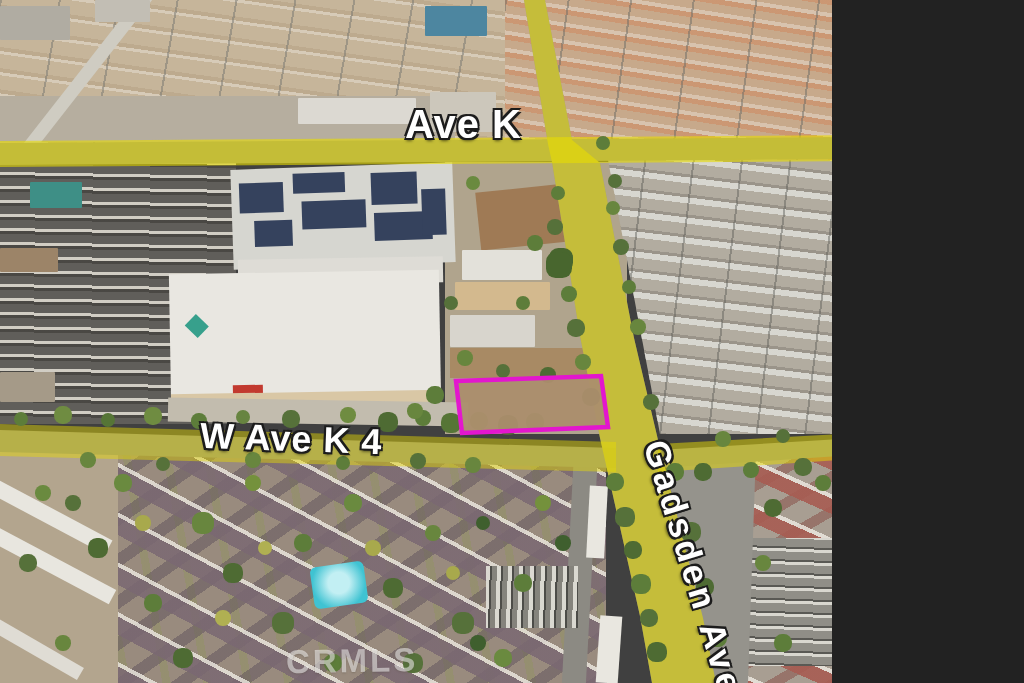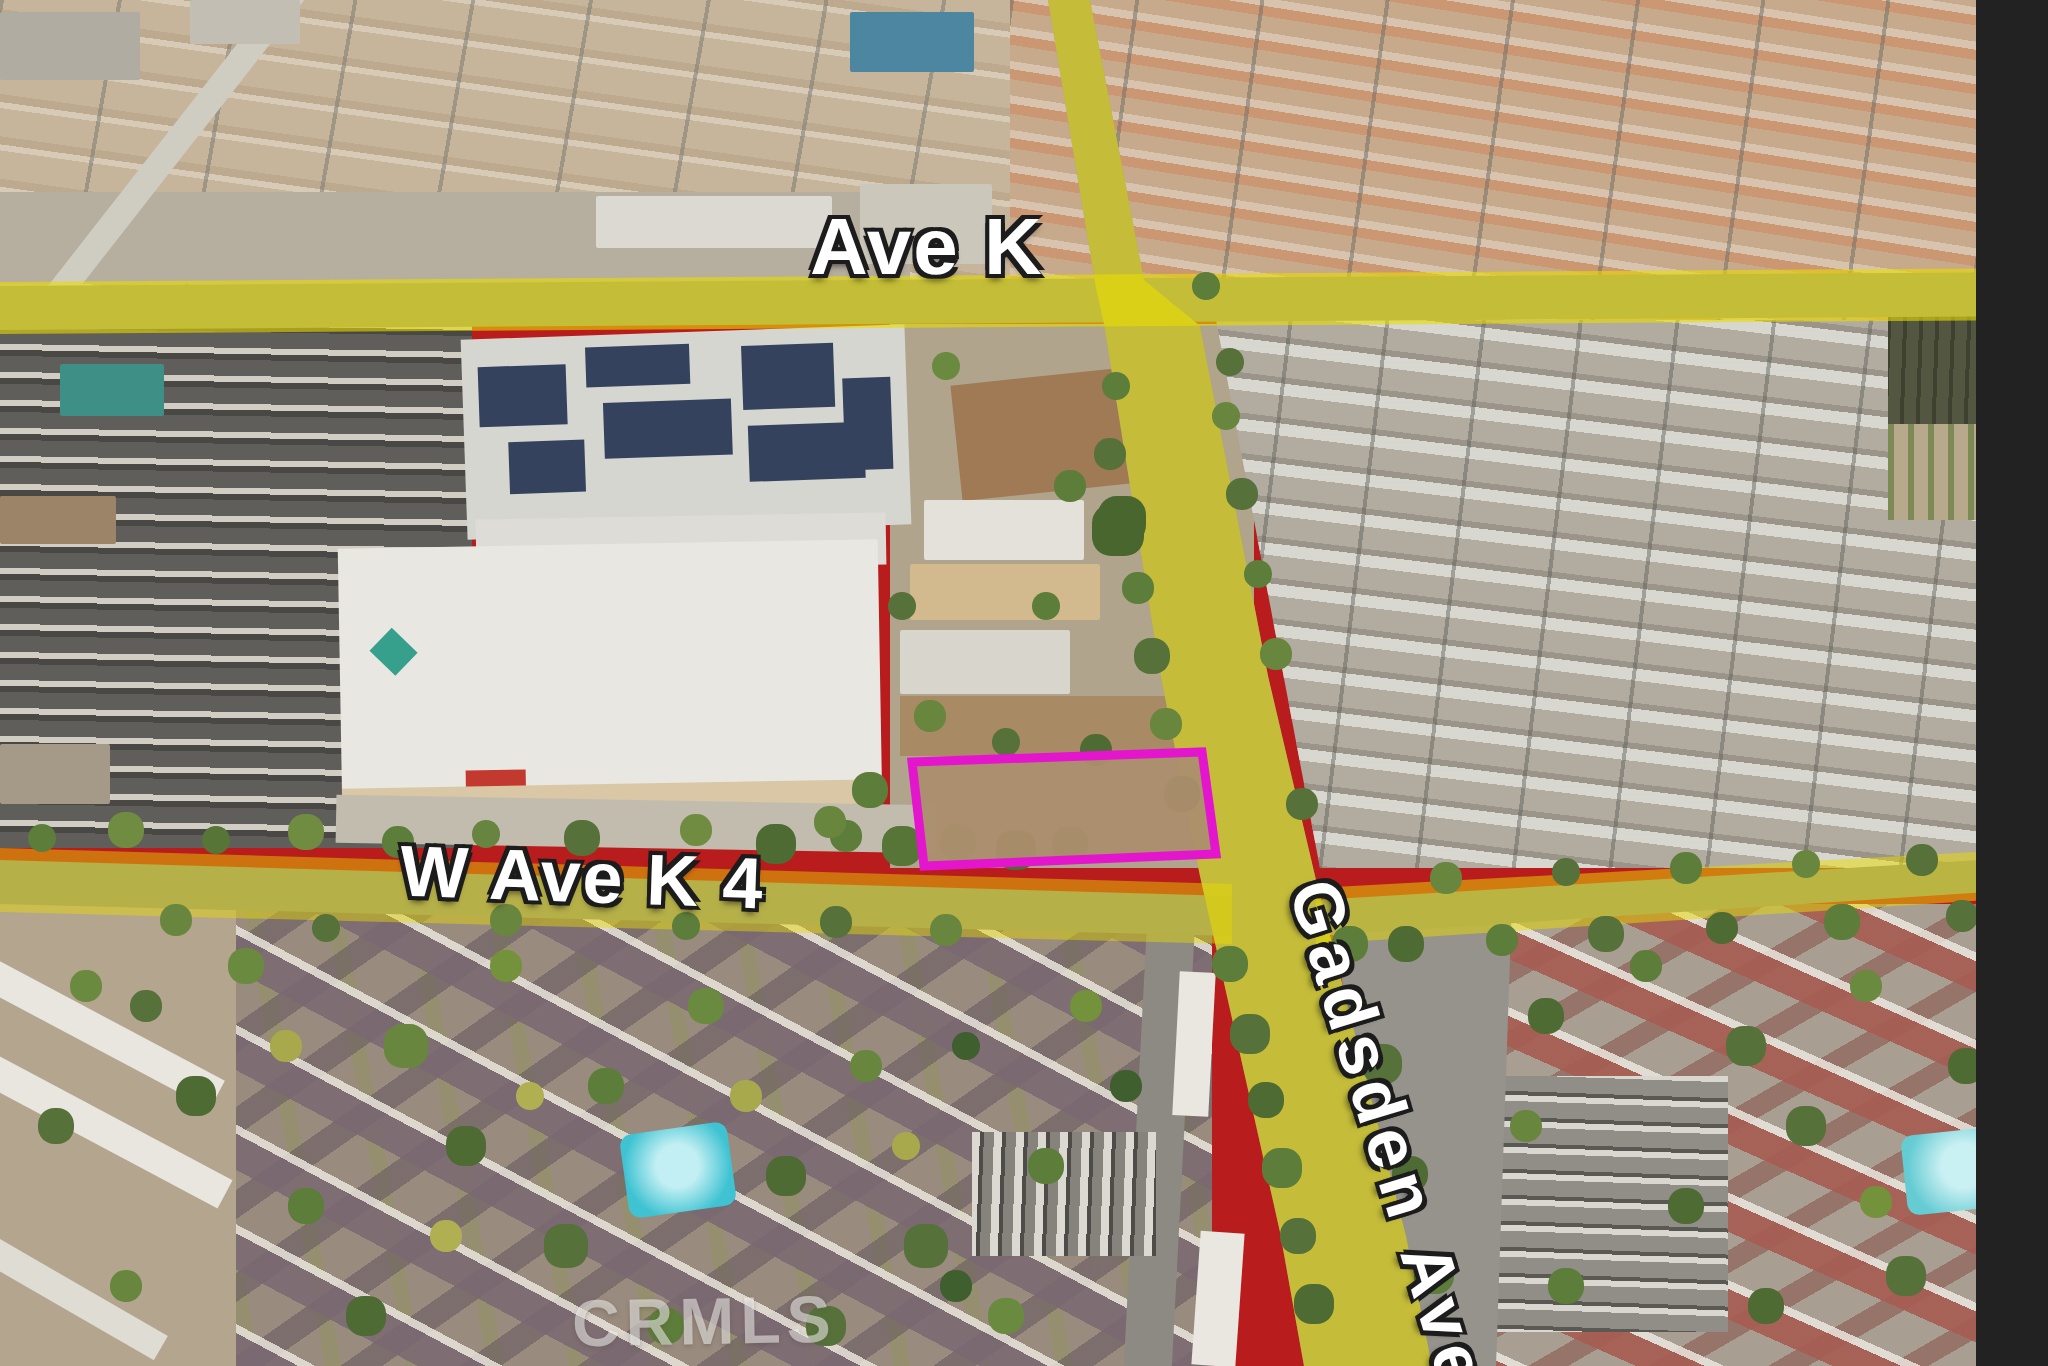--- a/index.html
+++ b/index.html
@@ -1,17 +1,17 @@
 <!DOCTYPE html>
 <html><head>
 <meta charset="utf-8">
 <style>
   html,body{margin:0;padding:0;background:#222;}
-  .stage{position:relative;width:988px;height:683px;overflow:hidden;
-         font-family:"Liberation Sans",sans-serif;background:#b91c1c;}
+  .stage{position:relative;width:832px;height:683px;overflow:hidden;
+         font-family:"Liberation Sans",sans-serif;background:#404040;}
   .stage *{position:absolute;box-sizing:border-box;}
 
   
   .res-nw{left:0;top:0;width:530px;height:160px;
     background:
       repeating-linear-gradient(100deg, rgba(118,118,112,.5) 0 2px, rgba(118,118,112,0) 2px 58px),
       repeating-linear-gradient(8deg, rgba(255,255,255,.3) 0 3px, rgba(172,150,120,.35) 3px 7px, rgba(0,0,0,0) 7px 21px),
       #c6b59a;}
   .res-ne{left:505px;top:0;width:519px;height:160px;
     background:

